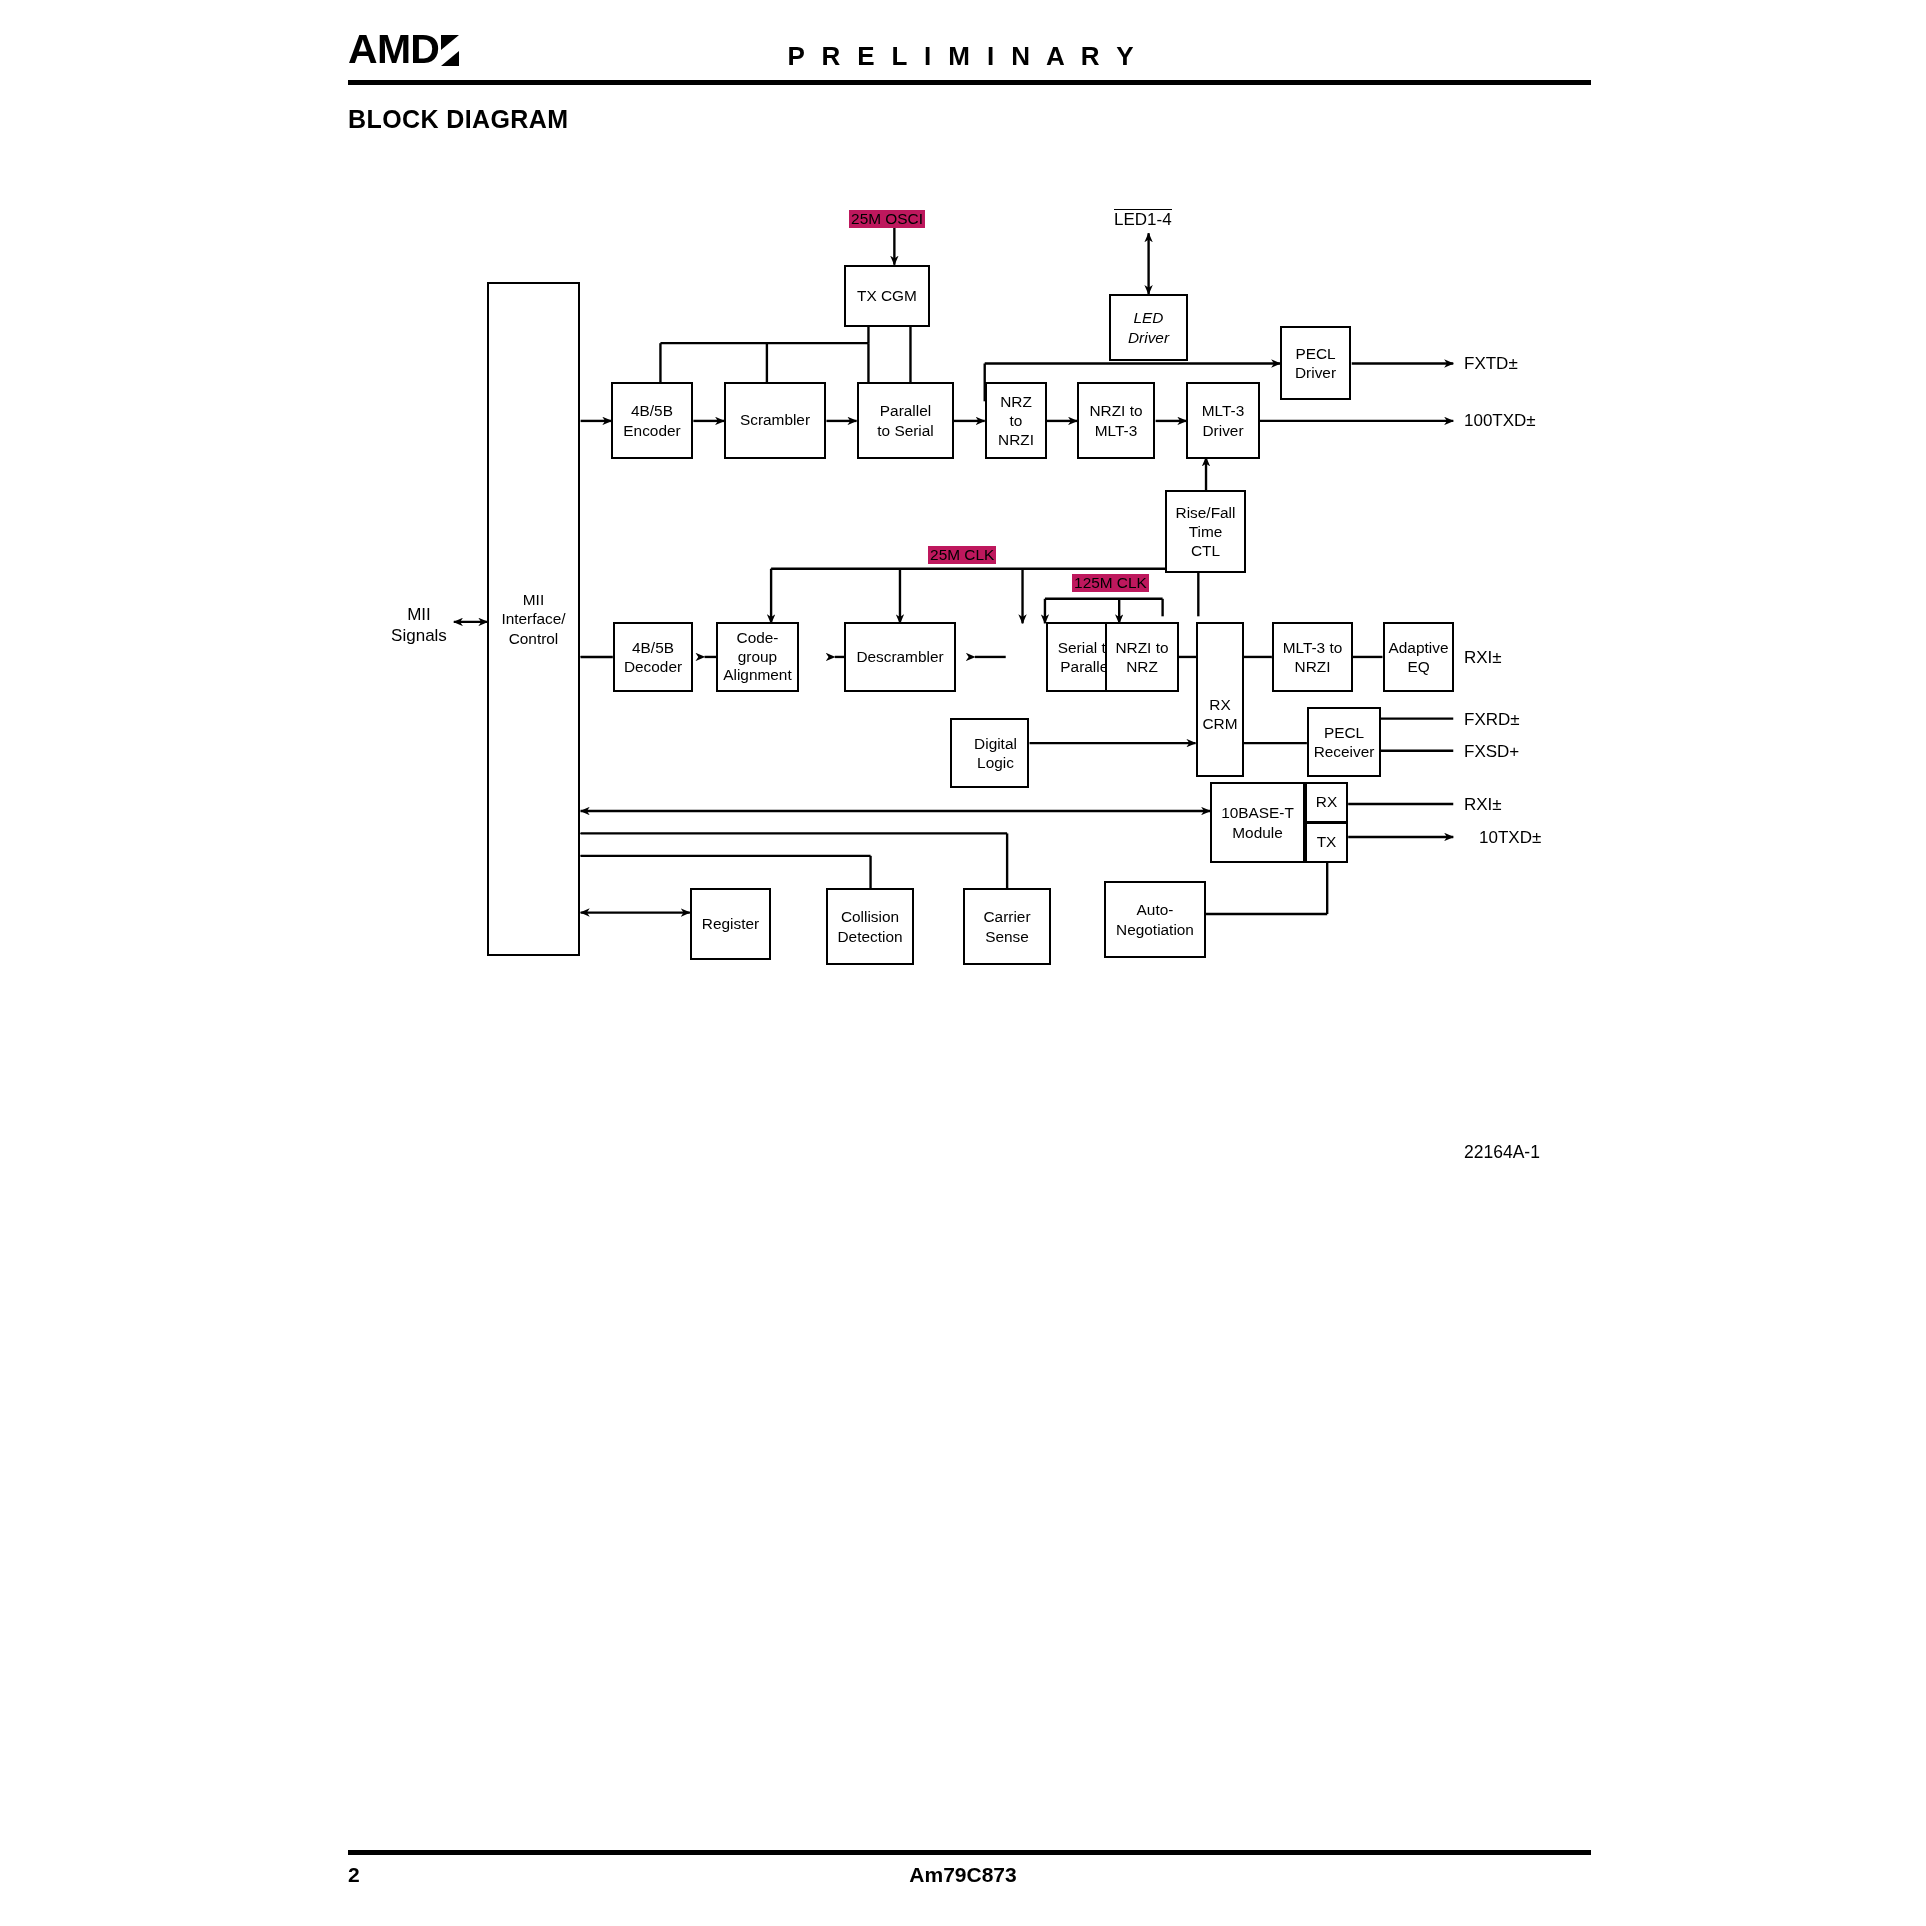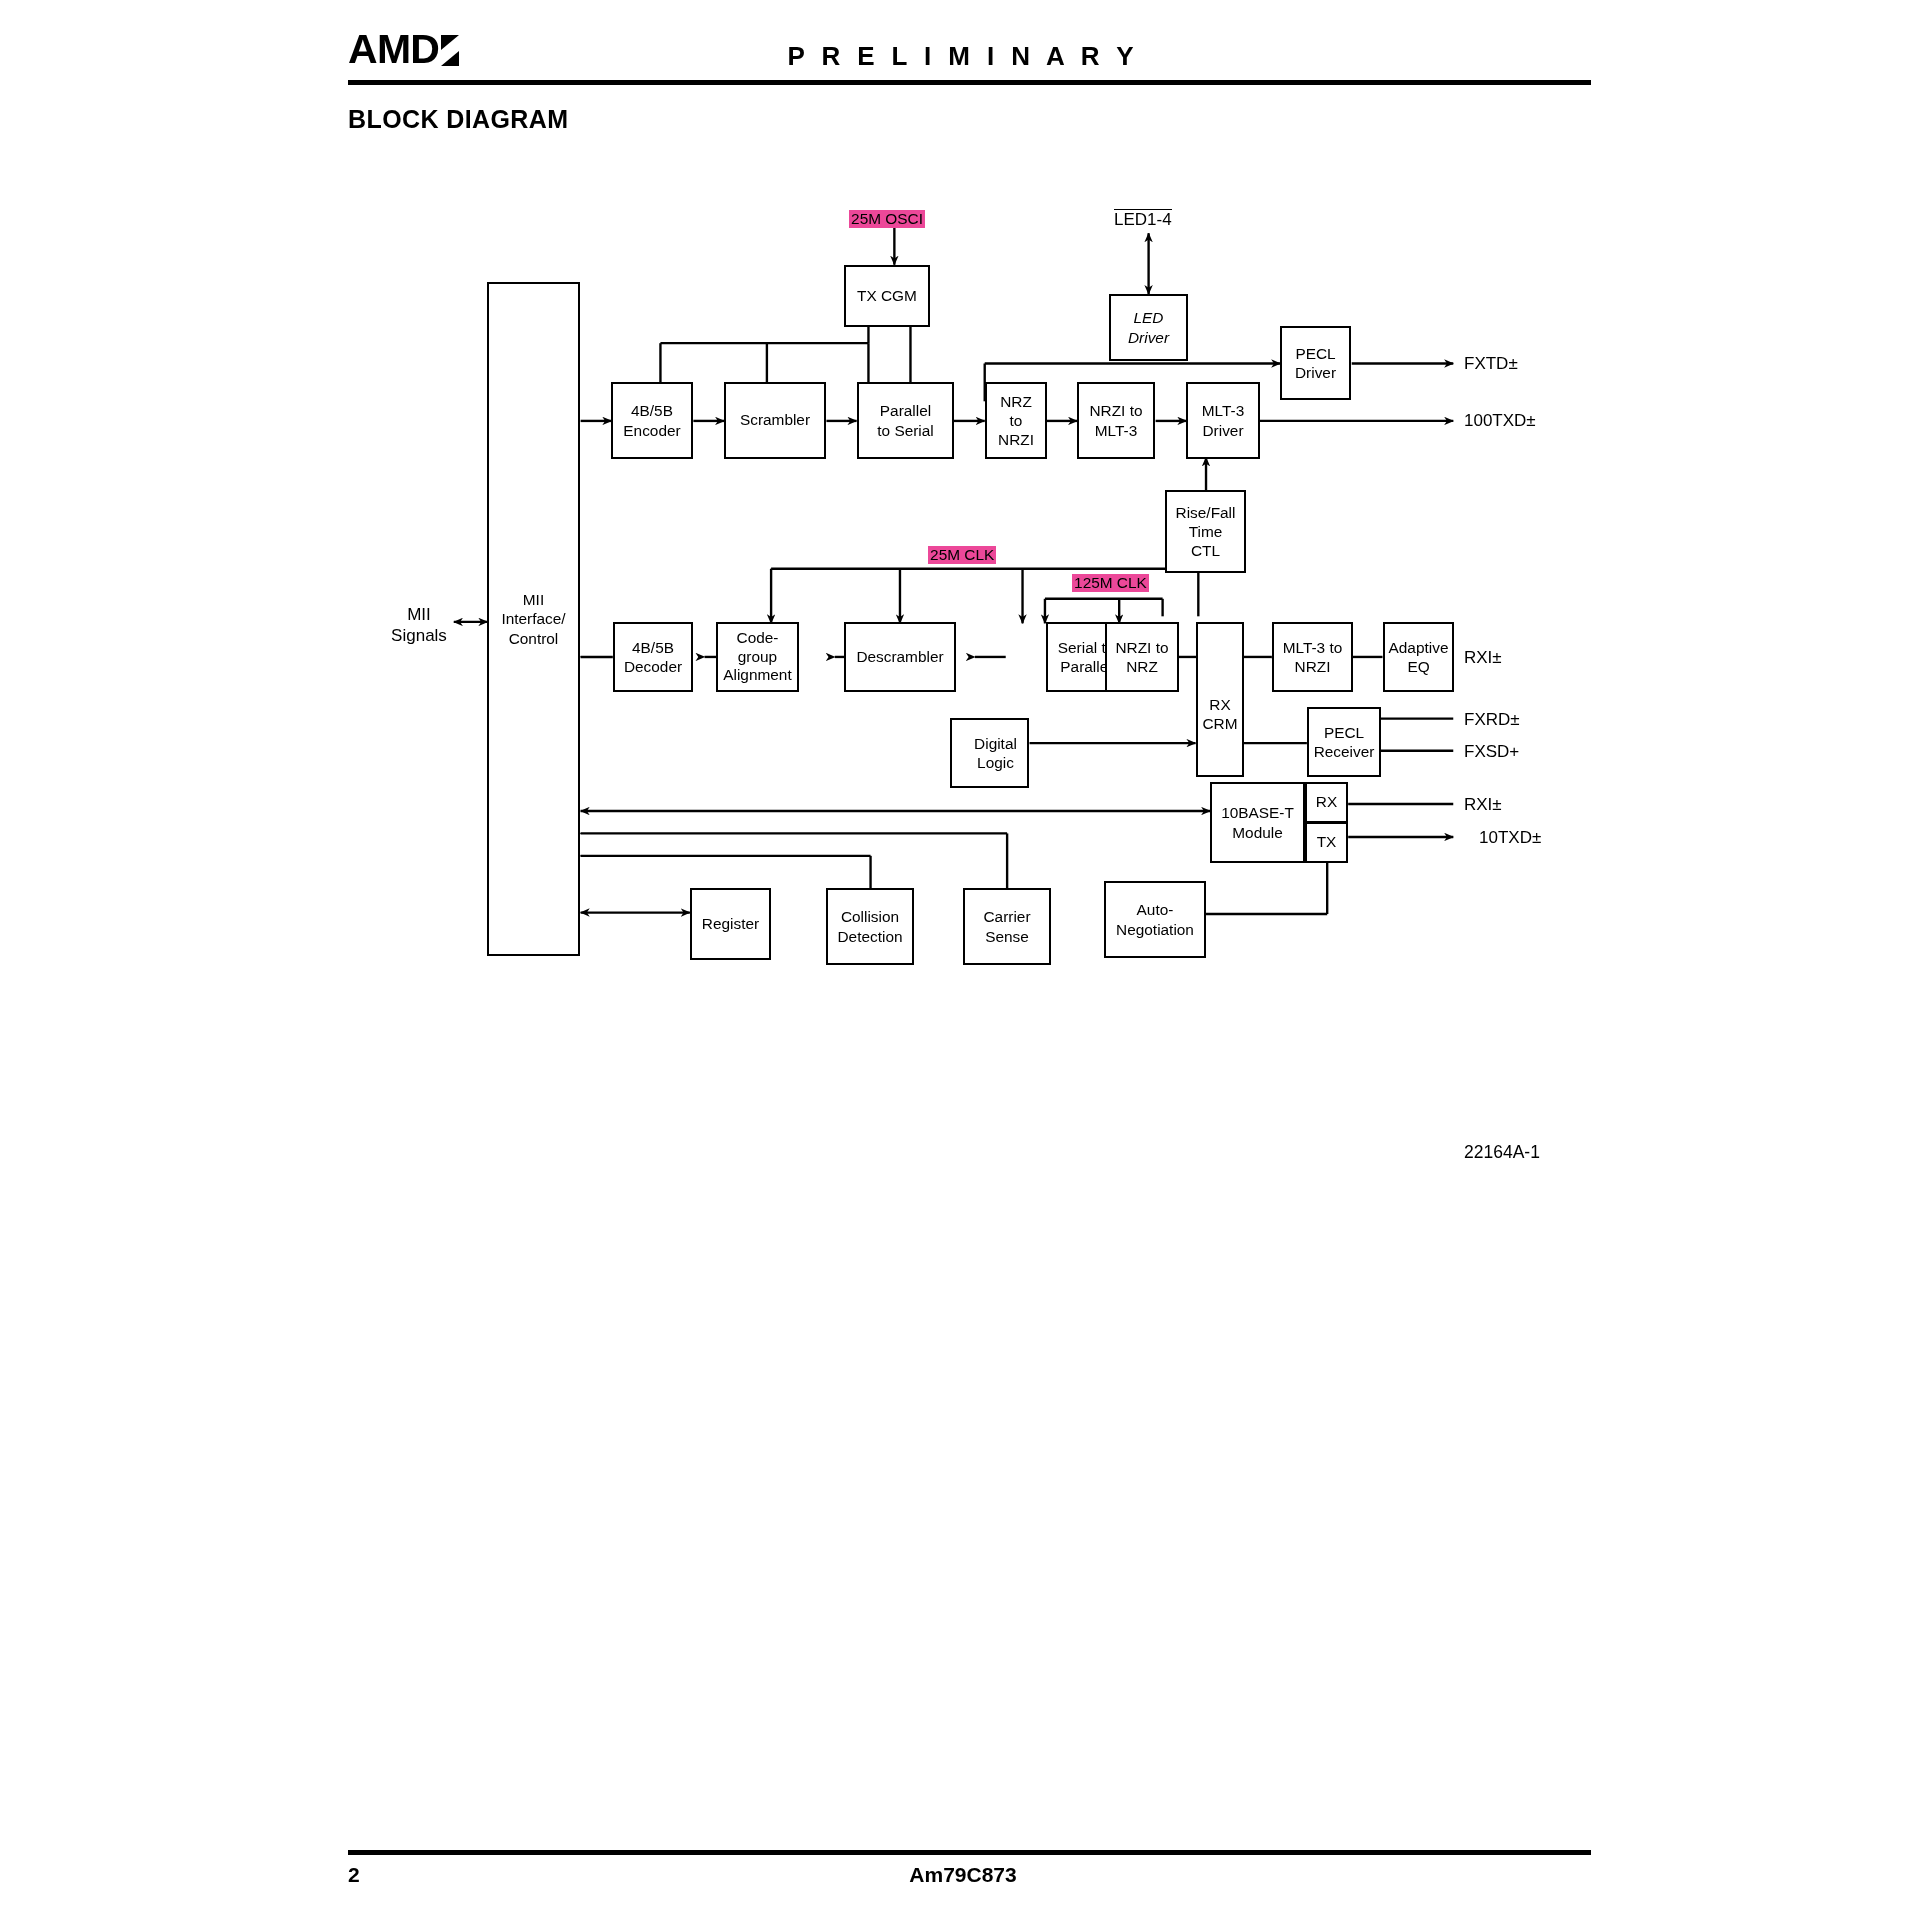--- a/index.html
+++ b/index.html
@@ -142,21 +142,21 @@
     font-size: 15.4px;
     line-height: 1.22;
     font-family: "Liberation Sans", sans-serif;
     z-index: 3;
   }
   .sublbl {
     position: absolute;
     font-size: 15.4px;
     white-space: nowrap;
     z-index: 4;
-    background: #ec4899;
+    background: #be185d;
     padding: 0 2.1px;
   }
   .sig {
     position: absolute;
     font-size: 17px;
     white-space: nowrap;
     z-index: 4;
   }
   .overline {
     border-top: 1.4px solid #000;

